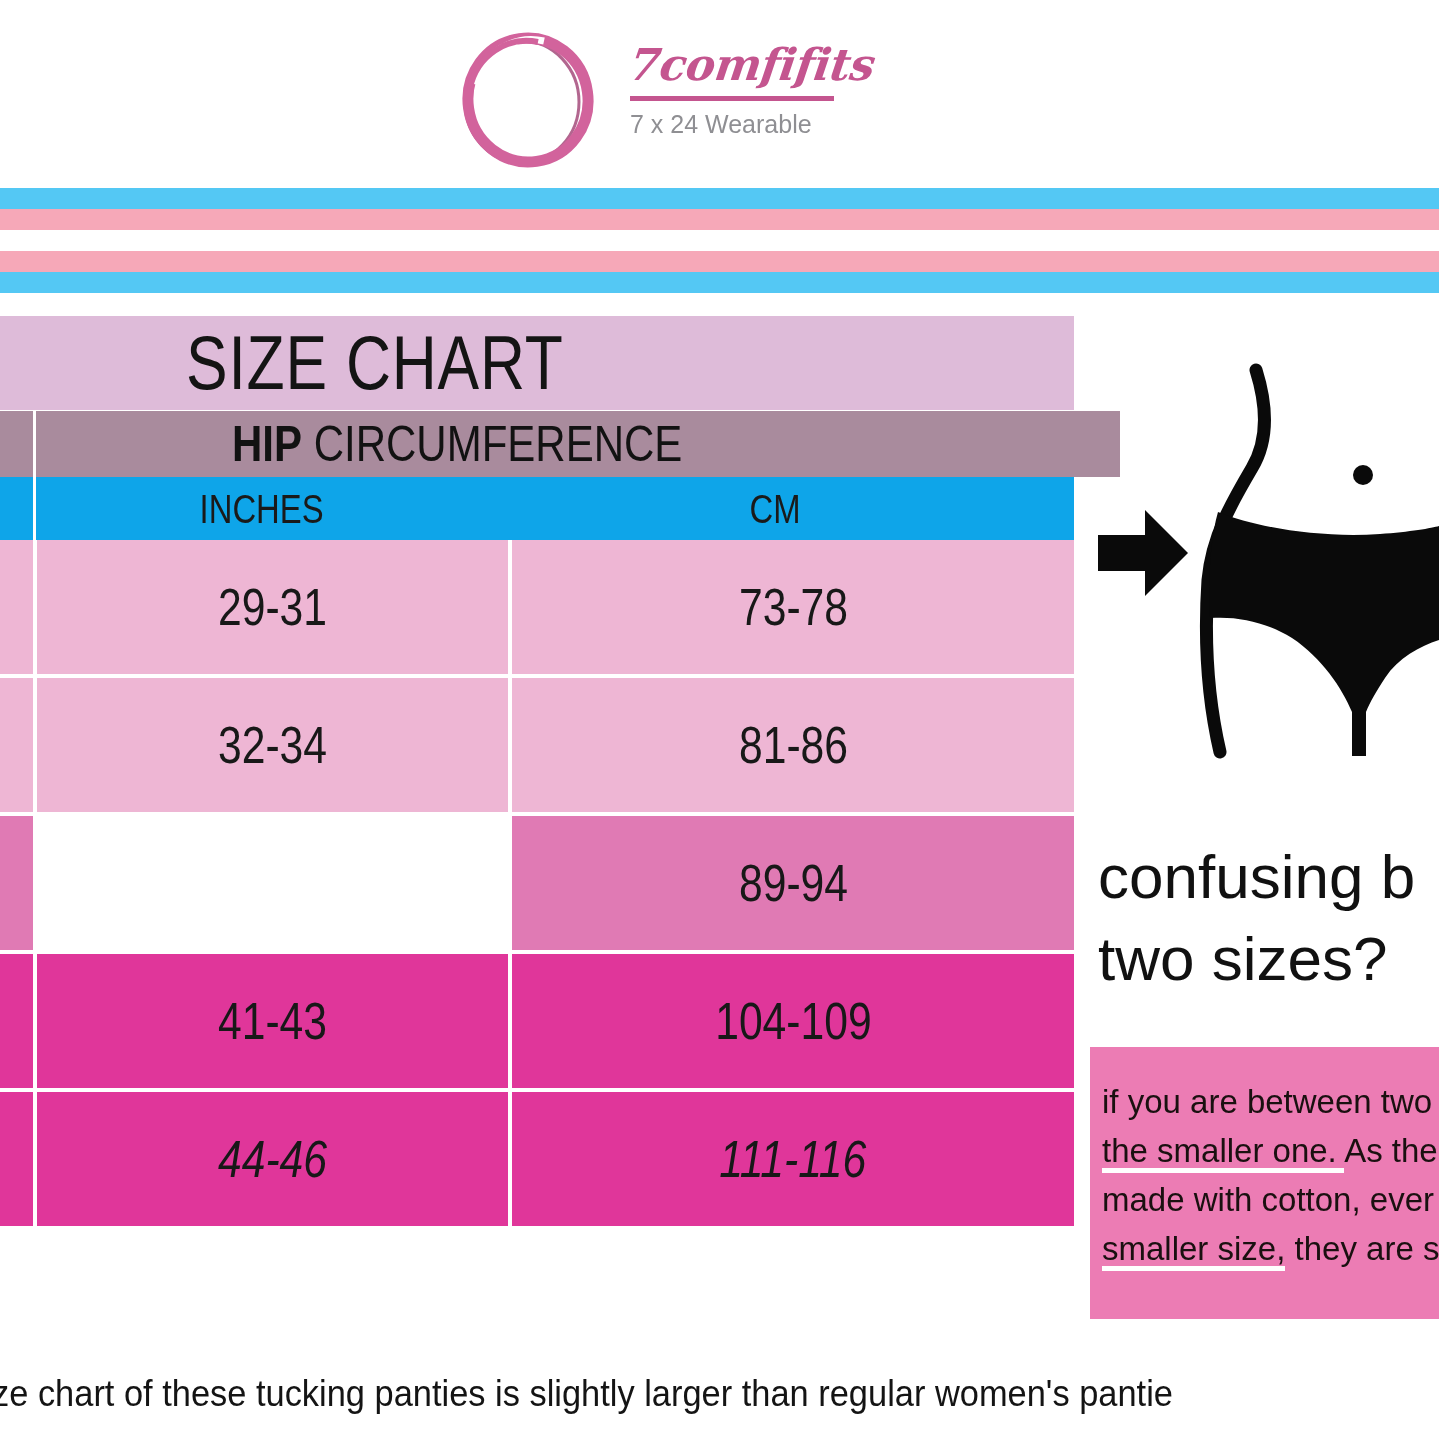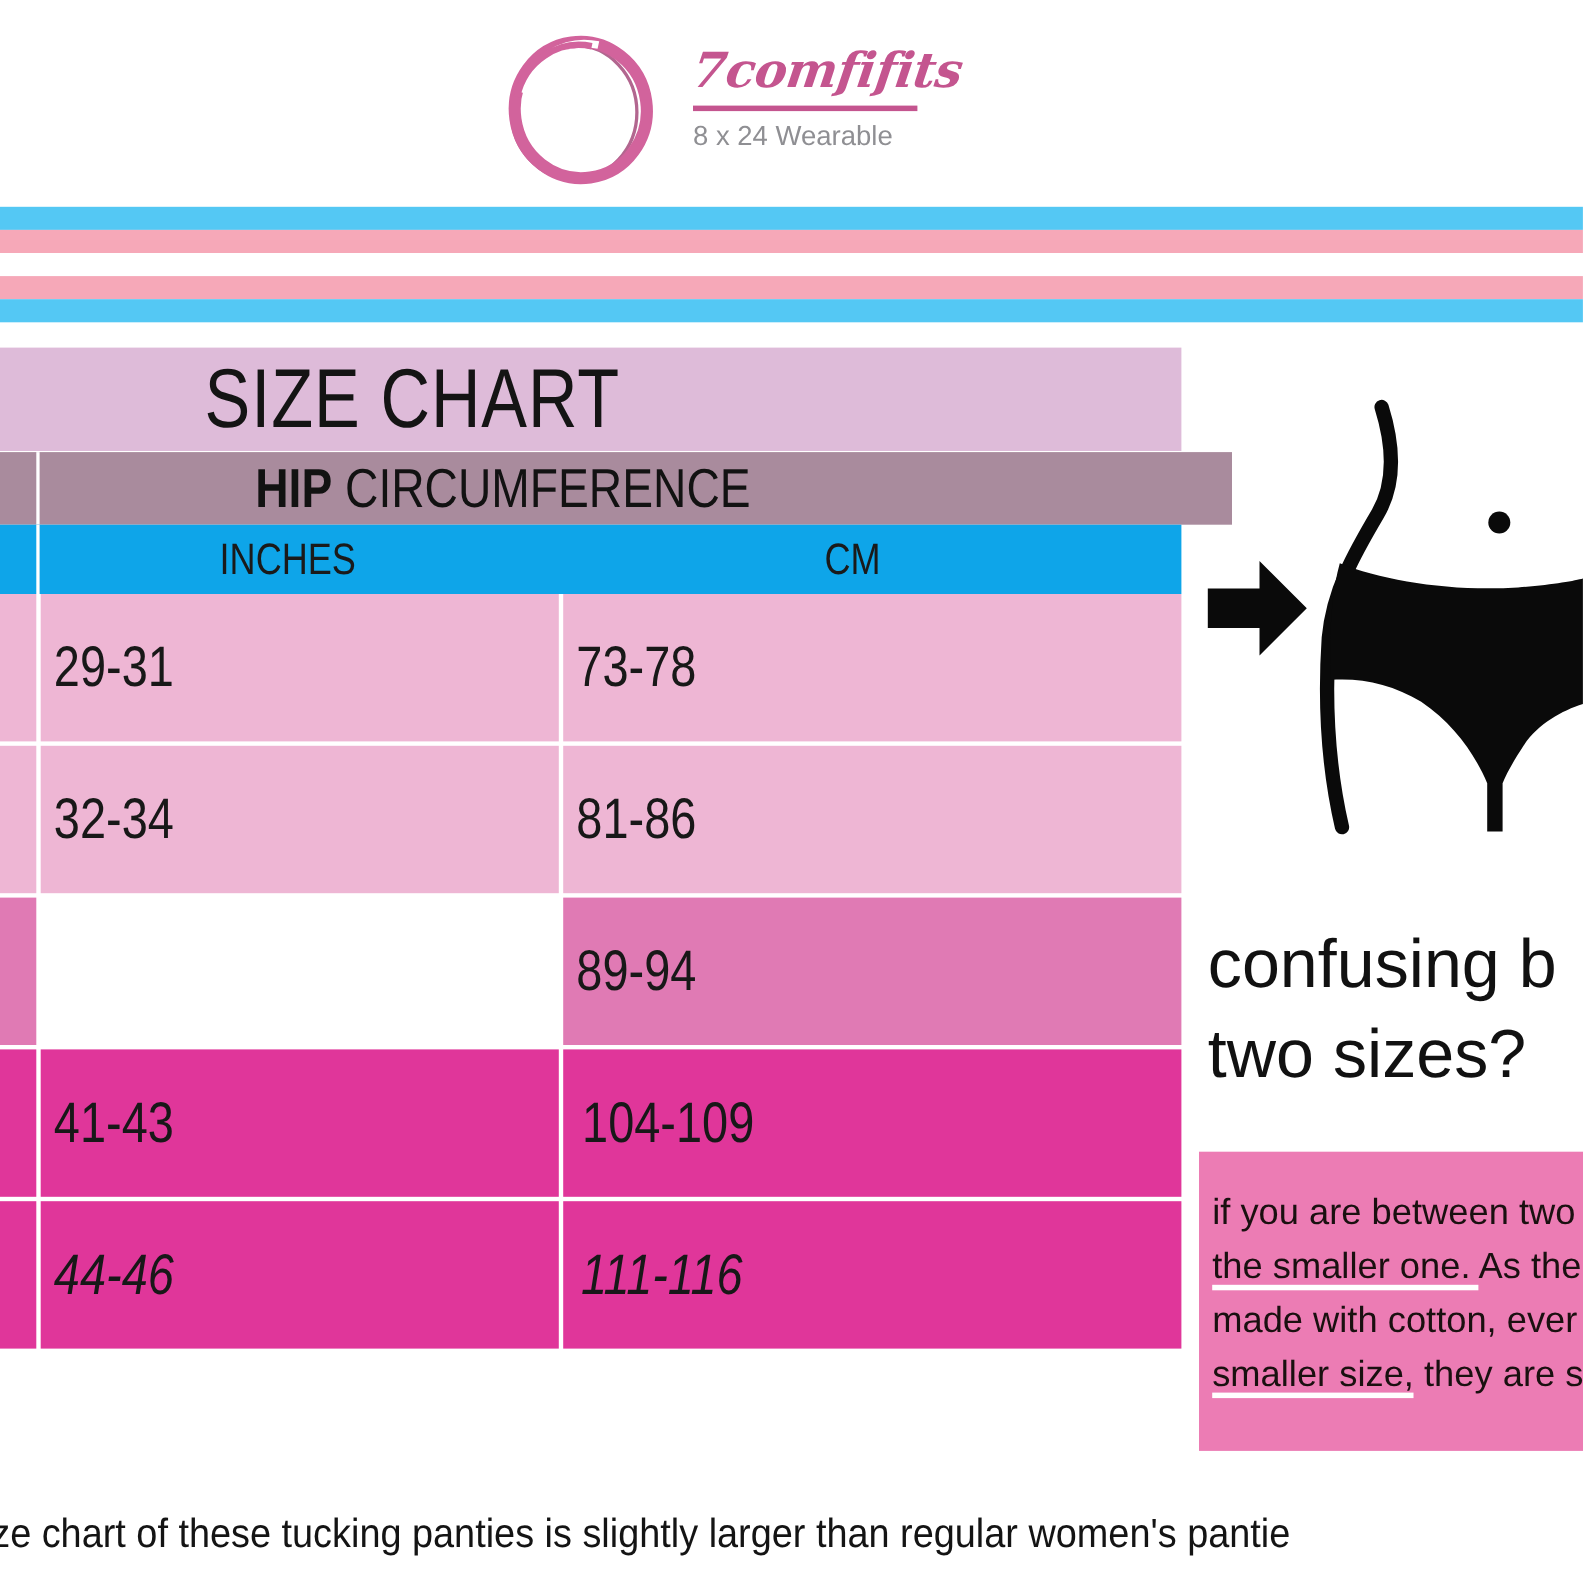--- a/index.html
+++ b/index.html
@@ -162,27 +162,27 @@
   .chart-row:last-child { margin-bottom: 0; font-style: italic; }
   .cell-size {
     position: absolute;
     left: 0; top: 0;
     width: 33px; height: 134px;
   }
   .cell-inches {
     position: absolute;
     left: 37px; top: 0;
     width: 471px; height: 134px;
-    display: flex; align-items: center; 
+    display: flex; align-items: center; justify-content: center;
   }
   .cell-cm {
     position: absolute;
     left: 512px; top: 0;
     width: 562px; height: 134px;
-    display: flex; align-items: center; 
+    display: flex; align-items: center; justify-content: center;
   }
   .cell-value {
     font-size: 52px;
     line-height: 58px;
     color: #181818;
     transform: scaleX(0.82);
     white-space: nowrap;
   }
 
   
@@ -274,21 +274,21 @@
         <ellipse cx="70" cy="76" rx="57" ry="61" fill="none" stroke="#b2668f" stroke-width="3"></ellipse>
         <ellipse cx="76" cy="74" rx="60" ry="62" fill="none" stroke="#d2639c" stroke-width="11" transform="rotate(-8 76 74)"></ellipse>
         <path d="M 22 58 A 60 62 0 0 1 92 15" fill="none" stroke="#ffffff" stroke-width="7"></path>
         <path d="M 18 62 A 58 60 0 0 1 86 16" fill="none" stroke="#d2639c" stroke-width="6"></path>
       </svg>
     </div>
 
     <div id="logo-text-block">
       <div id="brand-name">7comfifits</div>
       <div id="brand-rule"></div>
-      <div id="brand-tagline">8 x 24 Wearable</div>
+      <div id="brand-tagline">7 x 24 Wearable</div>
     </div>
 
   </div>
 
   <div id="flag-stripes">
     <div class="stripe stripe-blue"></div>
     <div class="stripe stripe-pink"></div>
     <div class="stripe stripe-white"></div>
     <div class="stripe stripe-pink"></div>
     <div class="stripe stripe-blue"></div>

